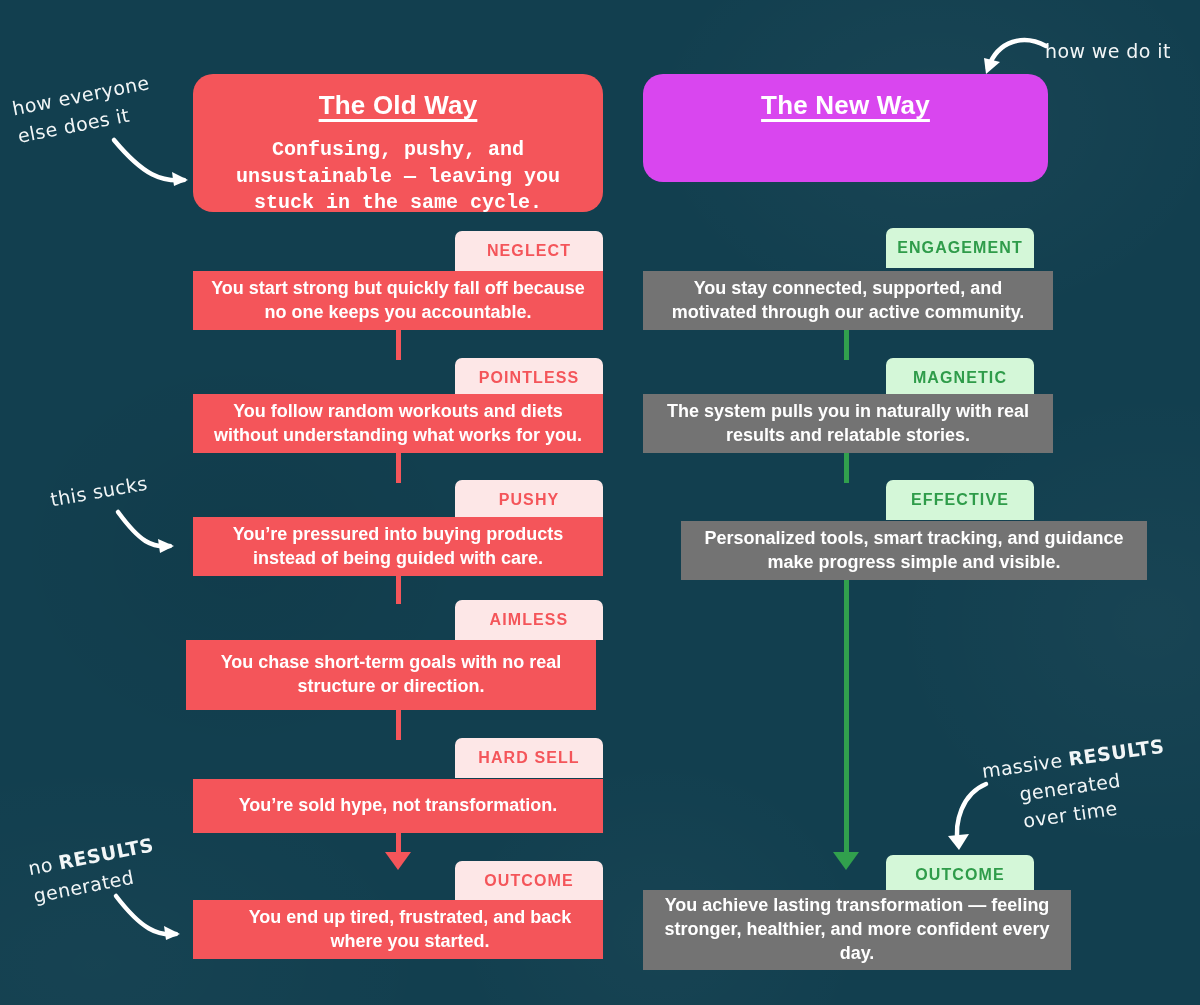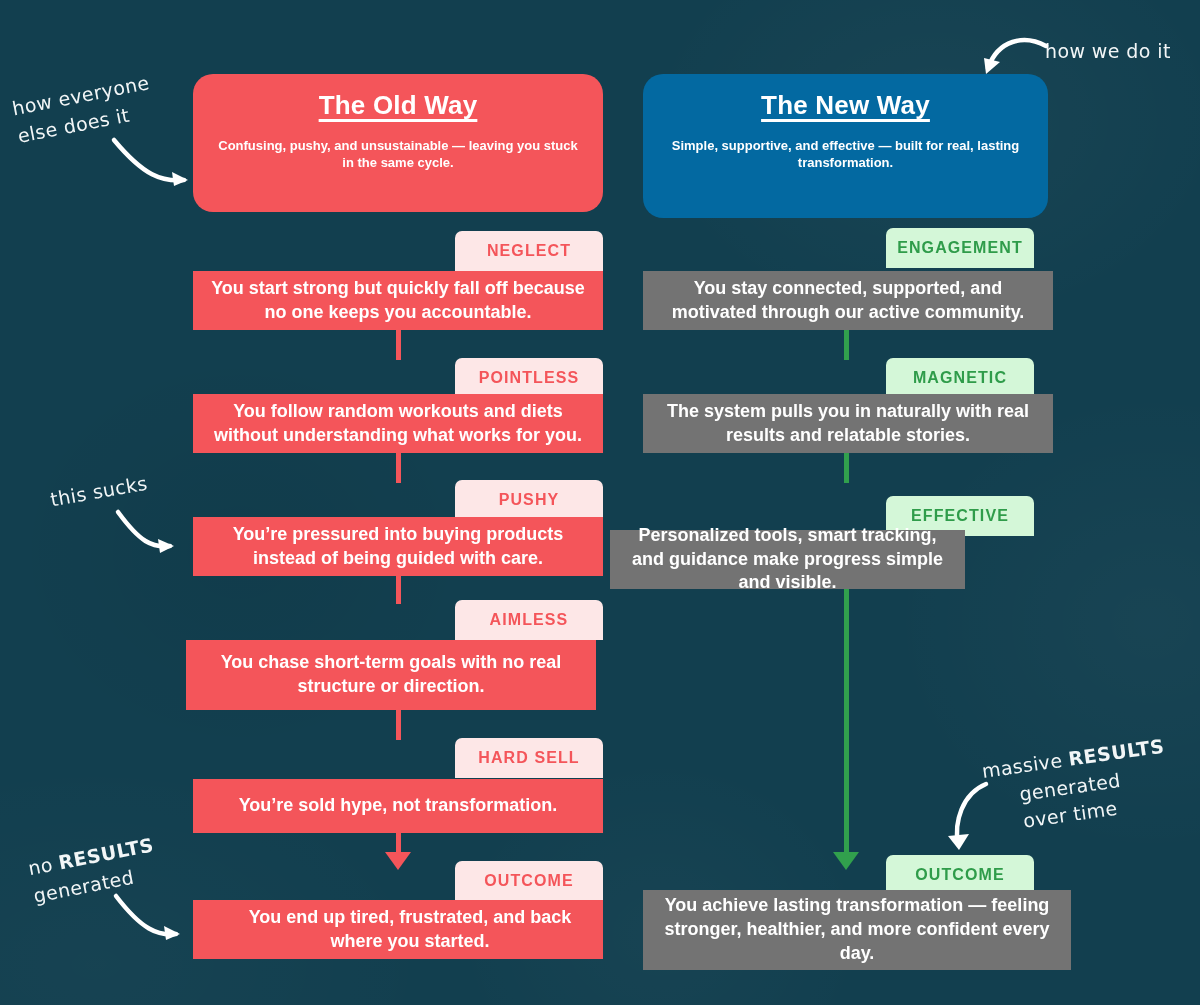--- a/index.html
+++ b/index.html
@@ -46,37 +46,38 @@
   .arrowhead.new { border-top: 18px solid #31a04d; left: 833px; }
 
   
   .header-card {
     position: absolute;
     border-radius: 20px;
     padding: 16px 22px 20px;
     text-align: center;
   }
   .header-card.old { background: #f4555a; left: 193px; top: 74px; width: 410px; height: 138px; }
-  .header-card.new { background: #0369a1; left: 643px; top: 74px; width: 405px; height: 144px; }
+  .header-card.new { background: #d946ef; left: 643px; top: 74px; width: 405px; height: 108px; }
 
   .header-title {
     color: #ffffff;
     font-size: 26px;
     font-weight: 700;
     letter-spacing: .2px;
     text-decoration: underline;
     text-underline-offset: 5px;
     text-decoration-thickness: 2.5px;
     margin-bottom: 16px;
   }
   .header-sub {
     color: #ffffff;
-    font-size: 13px;
+    font-size: 20px;
     font-weight: 700;
     line-height: 1.33;
+    font-family: Liberation Mono, monospace;
   }
 
   
   .tag {
     position: absolute;
     border-radius: 7px 7px 0 0;
     height: 40px;
     display: flex;
     align-items: center;
     justify-content: center;
@@ -139,21 +140,20 @@
   <div class="connector new" style="top:580px;height:275px;"></div>
   <div class="arrowhead new" style="top:852px;"></div>
 
   <div class="header-card old">
     <div class="header-title">The Old Way</div>
     <div class="header-sub">Confusing, pushy, and unsustainable — leaving you stuck in the same cycle.</div>
   </div>
 
   <div class="header-card new">
     <div class="header-title">The New Way</div>
-    <div class="header-sub">Simple, supportive, and effective — built for real, lasting transformation.</div>
   </div>
 
   <div class="tag old" style="left:455px;top:231px;width:148px;">NEGLECT</div>
   <div class="bar old" style="left:193px;top:271px;width:410px;height:59px;">You start strong but quickly fall off because no one keeps you accountable.</div>
 
   <div class="tag old" style="left:455px;top:358px;width:148px;">POINTLESS</div>
   <div class="bar old" style="left:193px;top:394px;width:410px;height:59px;">You follow random workouts and diets without understanding what works for you.</div>
 
   <div class="tag old" style="left:455px;top:480px;width:148px;">PUSHY</div>
   <div class="bar old" style="left:193px;top:517px;width:410px;height:59px;">You’re pressured into buying products instead of being guided with care.</div>
@@ -166,22 +166,22 @@
 
   <div class="tag old" style="left:455px;top:861px;width:148px;">OUTCOME</div>
   <div class="bar old" style="left:193px;top:900px;width:410px;height:59px;padding-left:40px;">You end up tired, frustrated, and back where you started.</div>
 
   <div class="tag new" style="left:886px;top:228px;width:148px;">ENGAGEMENT</div>
   <div class="bar new" style="left:643px;top:271px;width:410px;height:59px;">You stay connected, supported, and motivated through our active community.</div>
 
   <div class="tag new" style="left:886px;top:358px;width:148px;">MAGNETIC</div>
   <div class="bar new" style="left:643px;top:394px;width:410px;height:59px;">The system pulls you in naturally with real results and relatable stories.</div>
 
-  <div class="tag new" style="left:886px;top:480px;width:148px;margin-top:16px;">EFFECTIVE</div>
-  <div class="bar new" style="left:610px;top:521px;width:355px;height:59px;margin-top:9px;">Personalized tools, smart tracking, and guidance make progress simple and visible.</div>
+  <div class="tag new" style="left:886px;top:480px;width:148px;">EFFECTIVE</div>
+  <div class="bar new" style="left:681px;top:521px;width:466px;height:59px;">Personalized tools, smart tracking, and guidance make progress simple and visible.</div>
 
   <div class="tag new" style="left:886px;top:855px;width:148px;">OUTCOME</div>
   <div class="bar new" style="left:643px;top:890px;width:428px;height:80px;">You achieve lasting transformation — feeling stronger, healthier, and more confident every day.</div>
 
   <div class="note" style="left:14px;top:82px;transform:rotate(-11deg);">
     <span class="note-line">how everyone</span>
     <span class="note-line">else does it</span>
   </div>
   <svg class="arrow-svg" style="left:110px;top:132px;" width="90" height="60" viewBox="0 0 90 60">
     <path d="M4 8 C 34 44, 52 50, 74 48"></path>

